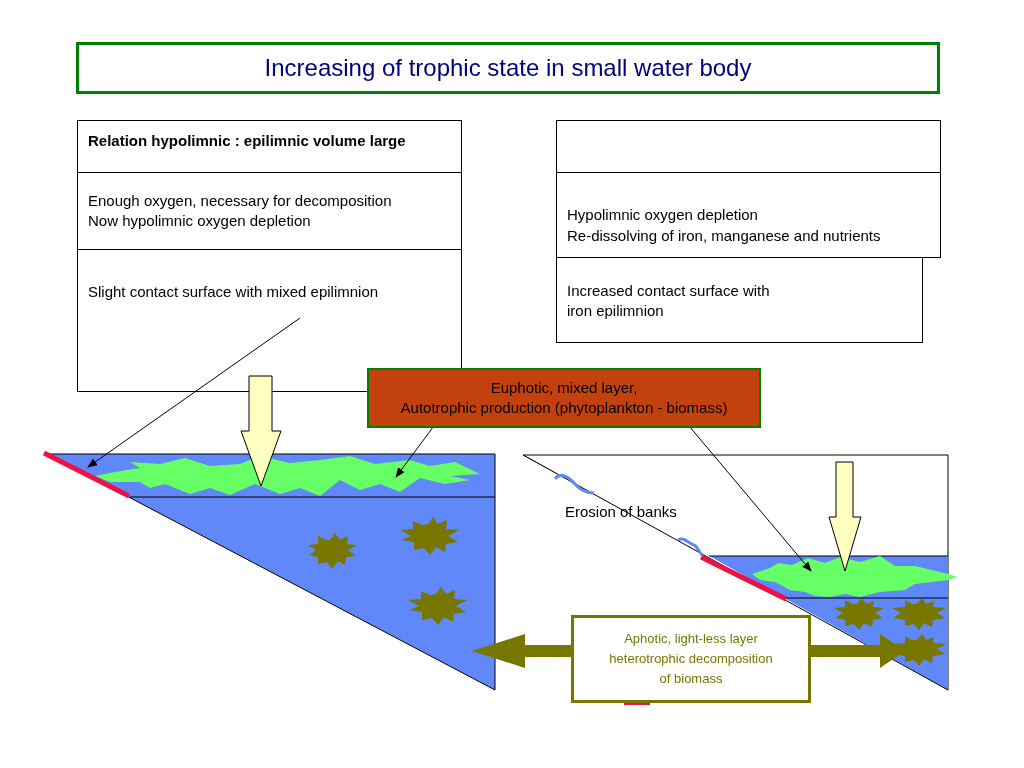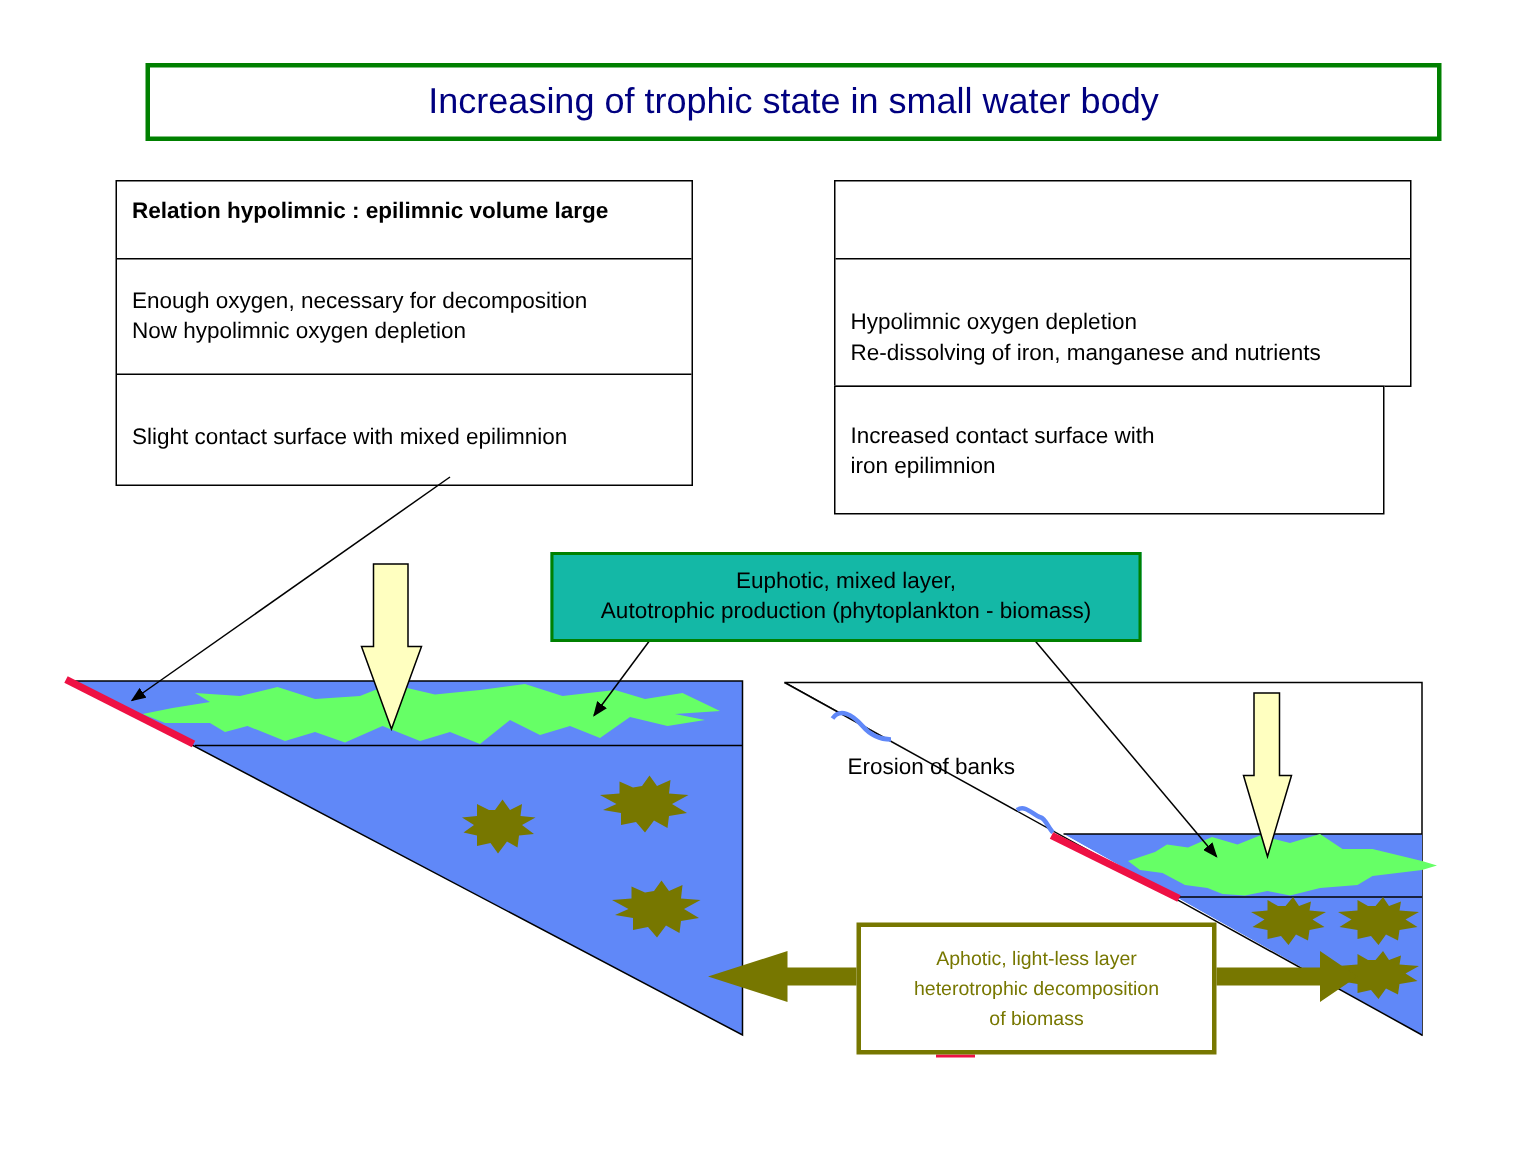--- a/index.html
+++ b/index.html
@@ -1,35 +1,35 @@
 <!DOCTYPE html>
 <html><head>
   <meta charset="utf-8">
   <style>
     html, body { margin: 0; padding: 0; background: #ffffff; }
     body { width: 1024px; height: 768px; position: relative; overflow: hidden; font-family: "Liberation Sans", sans-serif; }
     .abs { position: absolute; box-sizing: border-box; }
-    #title-box { left: 76px; top: 42px; width: 864px; height: 52px; border: 3px solid #008000; display: flex; align-items: center; justify-content: center; background: #fff; margin-left: 21px; }
+    #title-box { left: 76px; top: 42px; width: 864px; height: 52px; border: 3px solid #008000; display: flex; align-items: center; justify-content: center; background: #fff; }
     #title-box span { color: #000080; font-size: 24px; }
     .tbl { background: #fff; border: 1px solid #000; font-size: 15px; color: #000; }
     .cell { position: absolute; left: 0; box-sizing: border-box; padding-left: 10px; line-height: 20px; }
     .cell.head { font-weight: bold; }
-    #euphotic { left: 367px; top: 368px; width: 394px; height: 60px; background: #14b8a6; border: 2px solid #008000; text-align: center; font-size: 15px; line-height: 20px; padding-top: 8px; }
+    #euphotic { left: 367px; top: 368px; width: 394px; height: 60px; background: #c2410c; border: 2px solid #008000; text-align: center; font-size: 15px; line-height: 20px; padding-top: 8px; }
     #aphotic { left: 571px; top: 615px; width: 240px; height: 88px; background: #fff; border: 3px solid #777700; text-align: center; font-size: 13px; line-height: 20px; color: #777700; padding-top: 11px; }
     #erosion-label { left: 565px; top: 503px; font-size: 15px; }
     svg { position: absolute; left: 0; top: 0; }
   </style>
 </head>
 <body>
 
 <div id="title-box" class="abs">
   <span>Increasing of trophic state in small water body</span>
 </div>
 
-<div class="abs tbl" style="left:77px;top:120px;width:385px;height:204px;padding-left:24px;">
+<div class="abs tbl" style="left:77px;top:120px;width:385px;height:272px;padding-left:24px;">
   <div class="cell head" style="top:10px;">Relation hypolimnic : epilimnic volume  large</div>
   <div class="abs" style="left:0;top:51px;width:383px;border-top:1px solid #000;"></div>
   <div class="cell" style="top:70px;">Enough oxygen, necessary for decomposition</div>
   <div class="cell" style="top:90px;">Now hypolimnic oxygen depletion</div>
   <div class="abs" style="left:0;top:128px;width:383px;border-top:1px solid #000;"></div>
   <div class="cell" style="top:161px;">Slight contact surface with mixed epilimnion</div>
 </div>
 
 <div class="abs tbl" style="left:556px;top:120px;width:385px;height:138px;">
   <div class="abs" style="left:0;top:51px;width:383px;border-top:1px solid #000;"></div>

